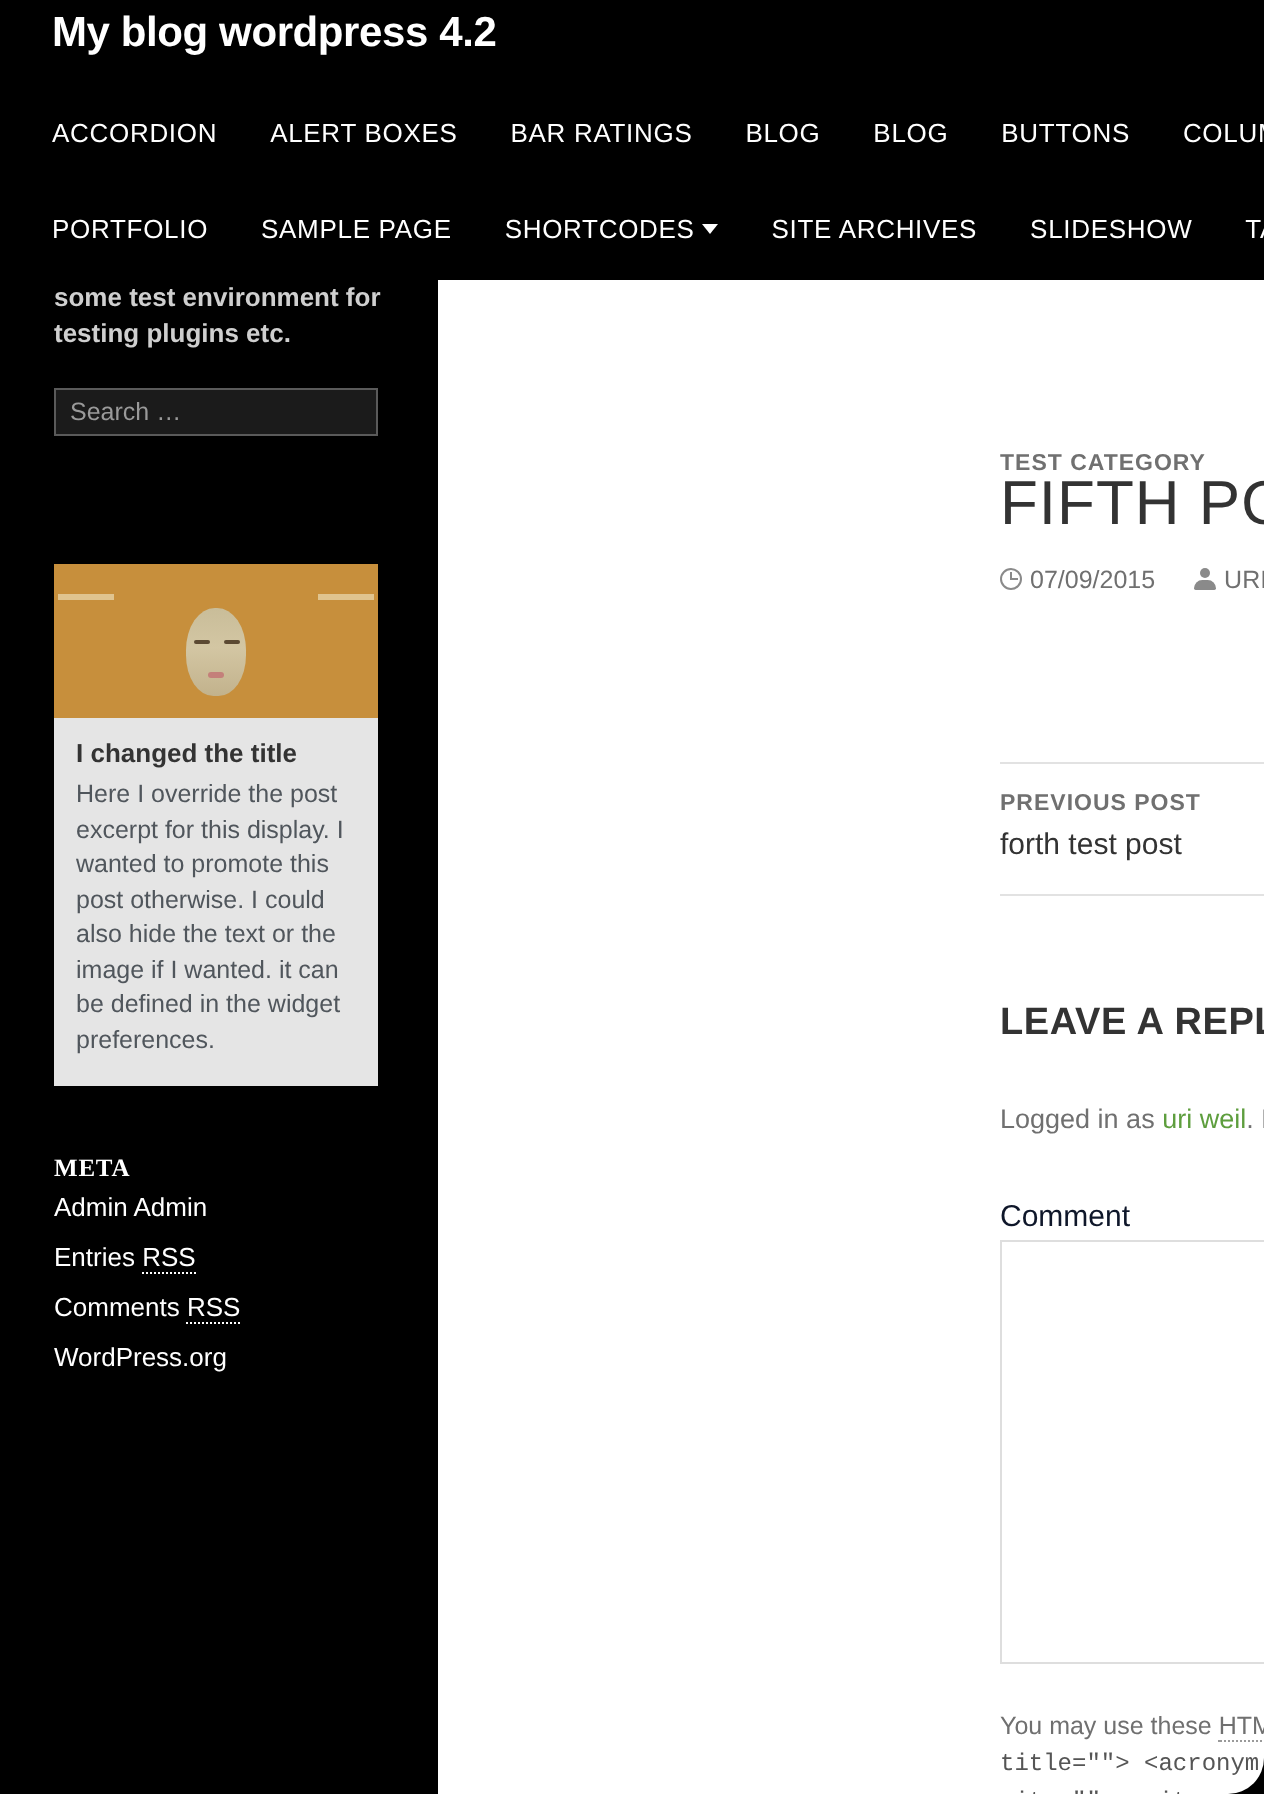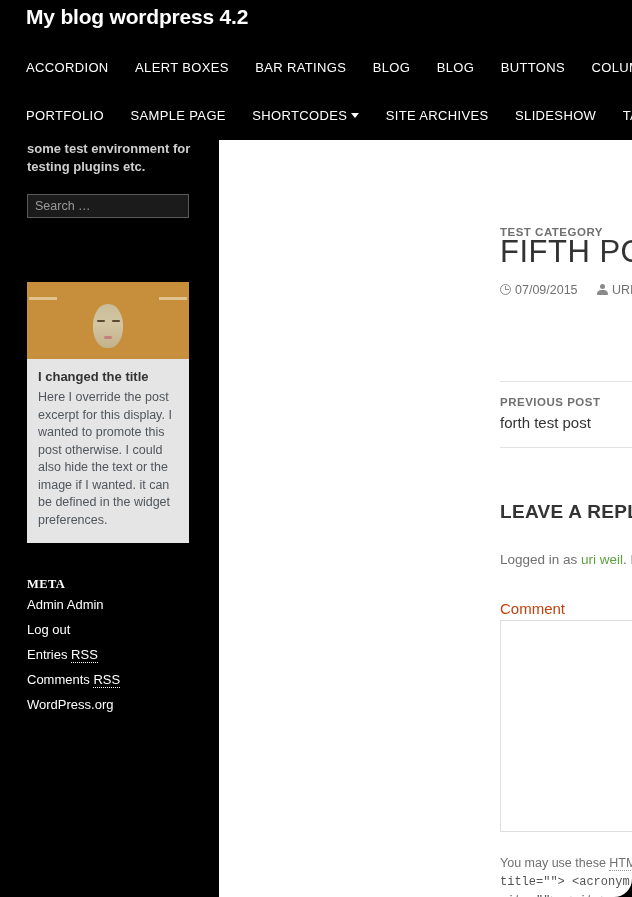--- a/index.html
+++ b/index.html
@@ -312,21 +312,21 @@
     font-size: 13.5px;
     color: #707070;
     white-space: nowrap;
   }
   .logged-in a { color: #5e9e3e; text-decoration: none; }
 
   .comment-label {
     position: absolute;
     left: 281px; top: 460px;
     font-size: 15px;
-    color: #c2410c;
+    color: #0f172a;
   }
   .comment-textarea {
     position: absolute;
     left: 281px; top: 480px;
     width: 400px; height: 212px;
     border: 1px solid #dedede;
     background: #fff;
     resize: none;
     outline: none;
     font-family: "Liberation Sans", sans-serif;
@@ -404,23 +404,20 @@
       </div>
     </div>
 
     <div class="meta-widget">
       <div class="meta-title">META</div>
       <ul class="meta-list">
         <li>
           <a class="meta-link">Admin Admin</a>
         </li>
         <li>
-          <a class="meta-link">Log out</a>
-        </li>
-        <li>
           <a class="meta-link"><span>Entries </span><span class="abbr">RSS</span></a>
         </li>
         <li>
           <a class="meta-link"><span>Comments </span><span class="abbr">RSS</span></a>
         </li>
         <li>
           <a class="meta-link">WordPress.org</a>
         </li>
       </ul>
     </div>

